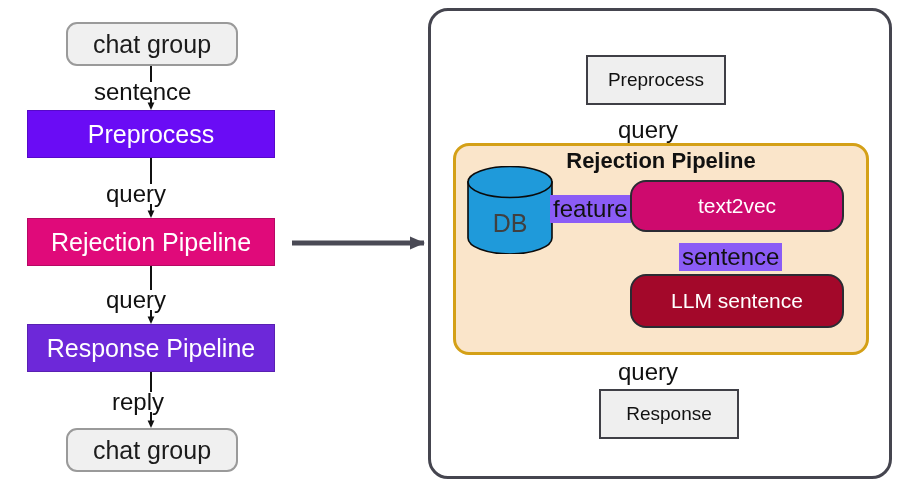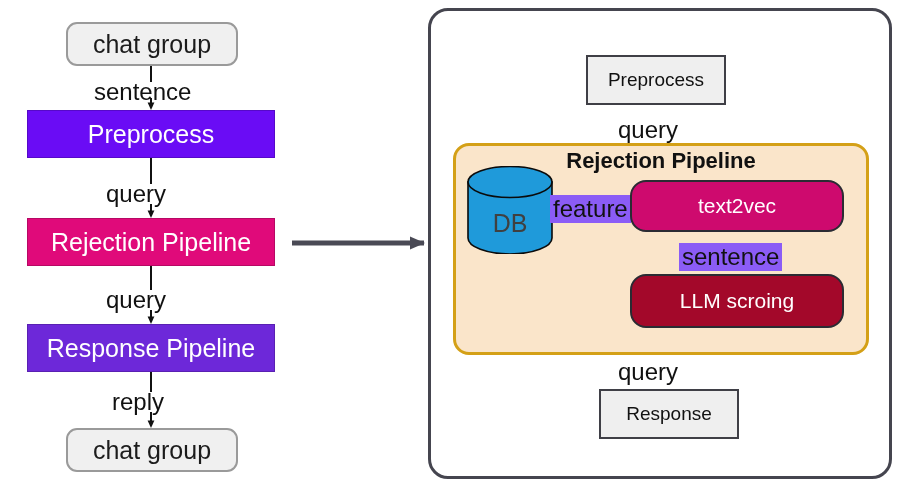--- a/index.html
+++ b/index.html
@@ -238,19 +238,19 @@
     <ellipse cx="43" cy="16" rx="42" ry="15.5" fill="#1f9ada" stroke="#0b0b0b" stroke-width="1.6"></ellipse>
   </svg>
   <div id="db-label">DB</div>
 
   <div class="edge-label boxed" id="lbl-feature">feature</div>
 
   <div class="node roundbox" id="text2vec">text2vec</div>
 
   <div class="edge-label boxed" id="lbl-question">sentence</div>
 
-  <div class="node roundbox" id="llm-score">LLM scroing</div>
+  <div class="node roundbox" id="llm-score">LLM sentence</div>
 
   <div class="edge-label" id="lbl-query-r2">query</div>
 
   <div class="node plainbox" id="response-right">Response</div>
 
 </div>
 
 </body></html>

